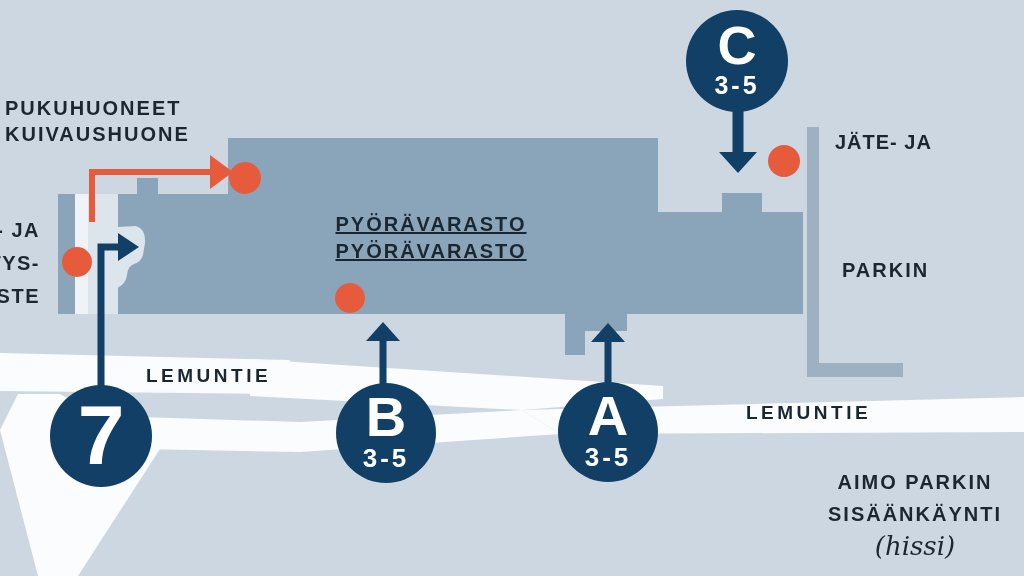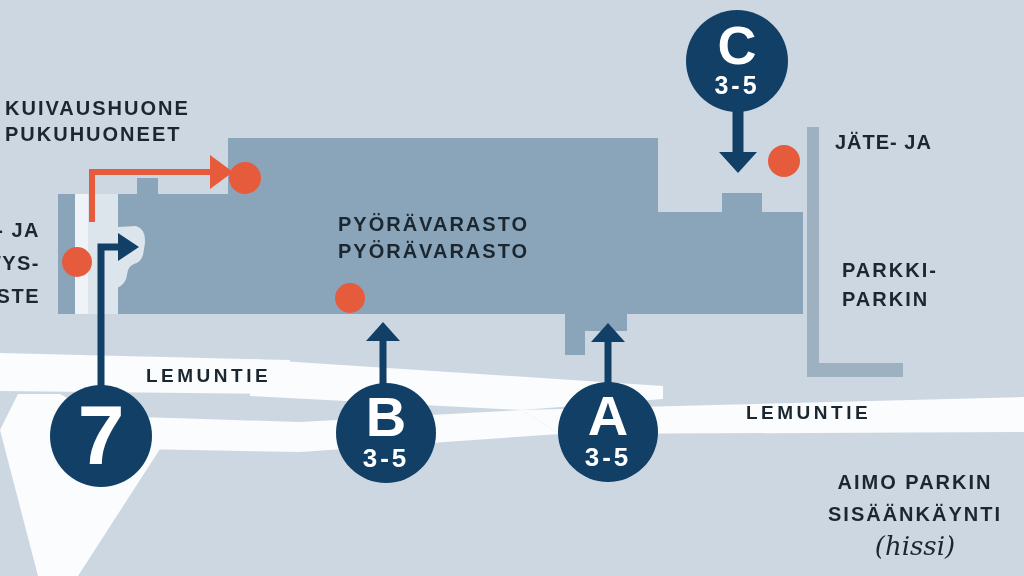--- a/index.html
+++ b/index.html
@@ -11,21 +11,21 @@
   #stage{
     position:relative;width:1024px;height:576px;overflow:hidden;
     background:var(--background,#cdd7e1);
     font-family:"Liberation Sans","DejaVu Sans",sans-serif;
   }
   #map-svg{position:absolute;left:0;top:0;}
   .lbl{position:absolute;color:var(--ink,#1b2730);font-weight:bold;white-space:nowrap;}
   .lbl span{display:block;}
   .lbl-dressing{left:5px;top:95px;font-size:20px;letter-spacing:2px;line-height:26px;}
   .lbl-waste-left{left:-160px;top:214px;width:200px;text-align:right;font-size:20px;letter-spacing:1.5px;line-height:33px;}
-  .lbl-bike{left:338px;top:211px;width:200px;text-align:left;font-size:20px;letter-spacing:2px;line-height:27px;}
+  .lbl-bike{left:331px;top:211px;width:200px;text-align:center;font-size:20px;letter-spacing:2px;line-height:27px;text-decoration:underline;}
   .lbl-waste-right{left:835px;top:128px;font-size:20px;letter-spacing:1px;line-height:28px;}
   .lbl-parking{left:842px;top:256px;font-size:20px;letter-spacing:2px;line-height:29px;}
   .lbl-street-west{left:146px;top:365px;font-size:19px;letter-spacing:3.5px;}
   .lbl-street-east{left:746px;top:402px;font-size:19px;letter-spacing:3.5px;}
   .lbl-aimo{left:795px;top:466px;width:240px;text-align:center;font-size:20px;letter-spacing:2px;line-height:32px;}
   .lbl-aimo .hissi{font-family:"DejaVu Serif","Liberation Serif",serif;font-style:italic;font-weight:normal;font-size:26px;letter-spacing:0;}
   .entrance{
     position:absolute;background:var(--navy,#113f66);border-radius:50%;
     display:flex;flex-direction:column;align-items:center;justify-content:center;
     color:#ffffff;text-align:center;
@@ -86,41 +86,40 @@
 
       <path d="M608,392 V342" fill="none" stroke="var(--navy,#113f66)" stroke-width="7"></path>
       <polygon points="591,342 625,342 608,323" fill="var(--navy,#113f66)"></polygon>
 
       <path d="M738,105 V152" fill="none" stroke="var(--navy,#113f66)" stroke-width="11"></path>
       <polygon points="719,152 757,152 738,173" fill="var(--navy,#113f66)"></polygon>
     </g>
   </svg>
 
   <div class="lbl lbl-dressing">
+    <span>PUKUHUONEET</span>
     <span>KUIVAUSHUONE</span>
-    <span>PUKUHUONEET</span>
   </div>
 
   <div class="lbl lbl-waste-left">
     <span>JÄTE- JA</span>
     <span>KIERRÄTYS-</span>
     <span>PISTE</span>
   </div>
 
   <div class="lbl lbl-bike">
     <span>PYÖRÄVARASTO</span>
     <span>PYÖRÄVARASTO</span>
   </div>
 
   <div class="lbl lbl-waste-right">
     <span>JÄTE- JA</span>
   </div>
 
   <div class="lbl lbl-parking">
-    <span>PARKKI-</span>
     <span>PARKIN</span>
   </div>
 
   <div class="lbl lbl-street-west">LEMUNTIE</div>
   <div class="lbl lbl-street-east">LEMUNTIE</div>
 
   <div class="lbl lbl-aimo">
     <span>AIMO PARKIN</span>
     <span>SISÄÄNKÄYNTI</span>
     <span class="hissi">(hissi)</span>

